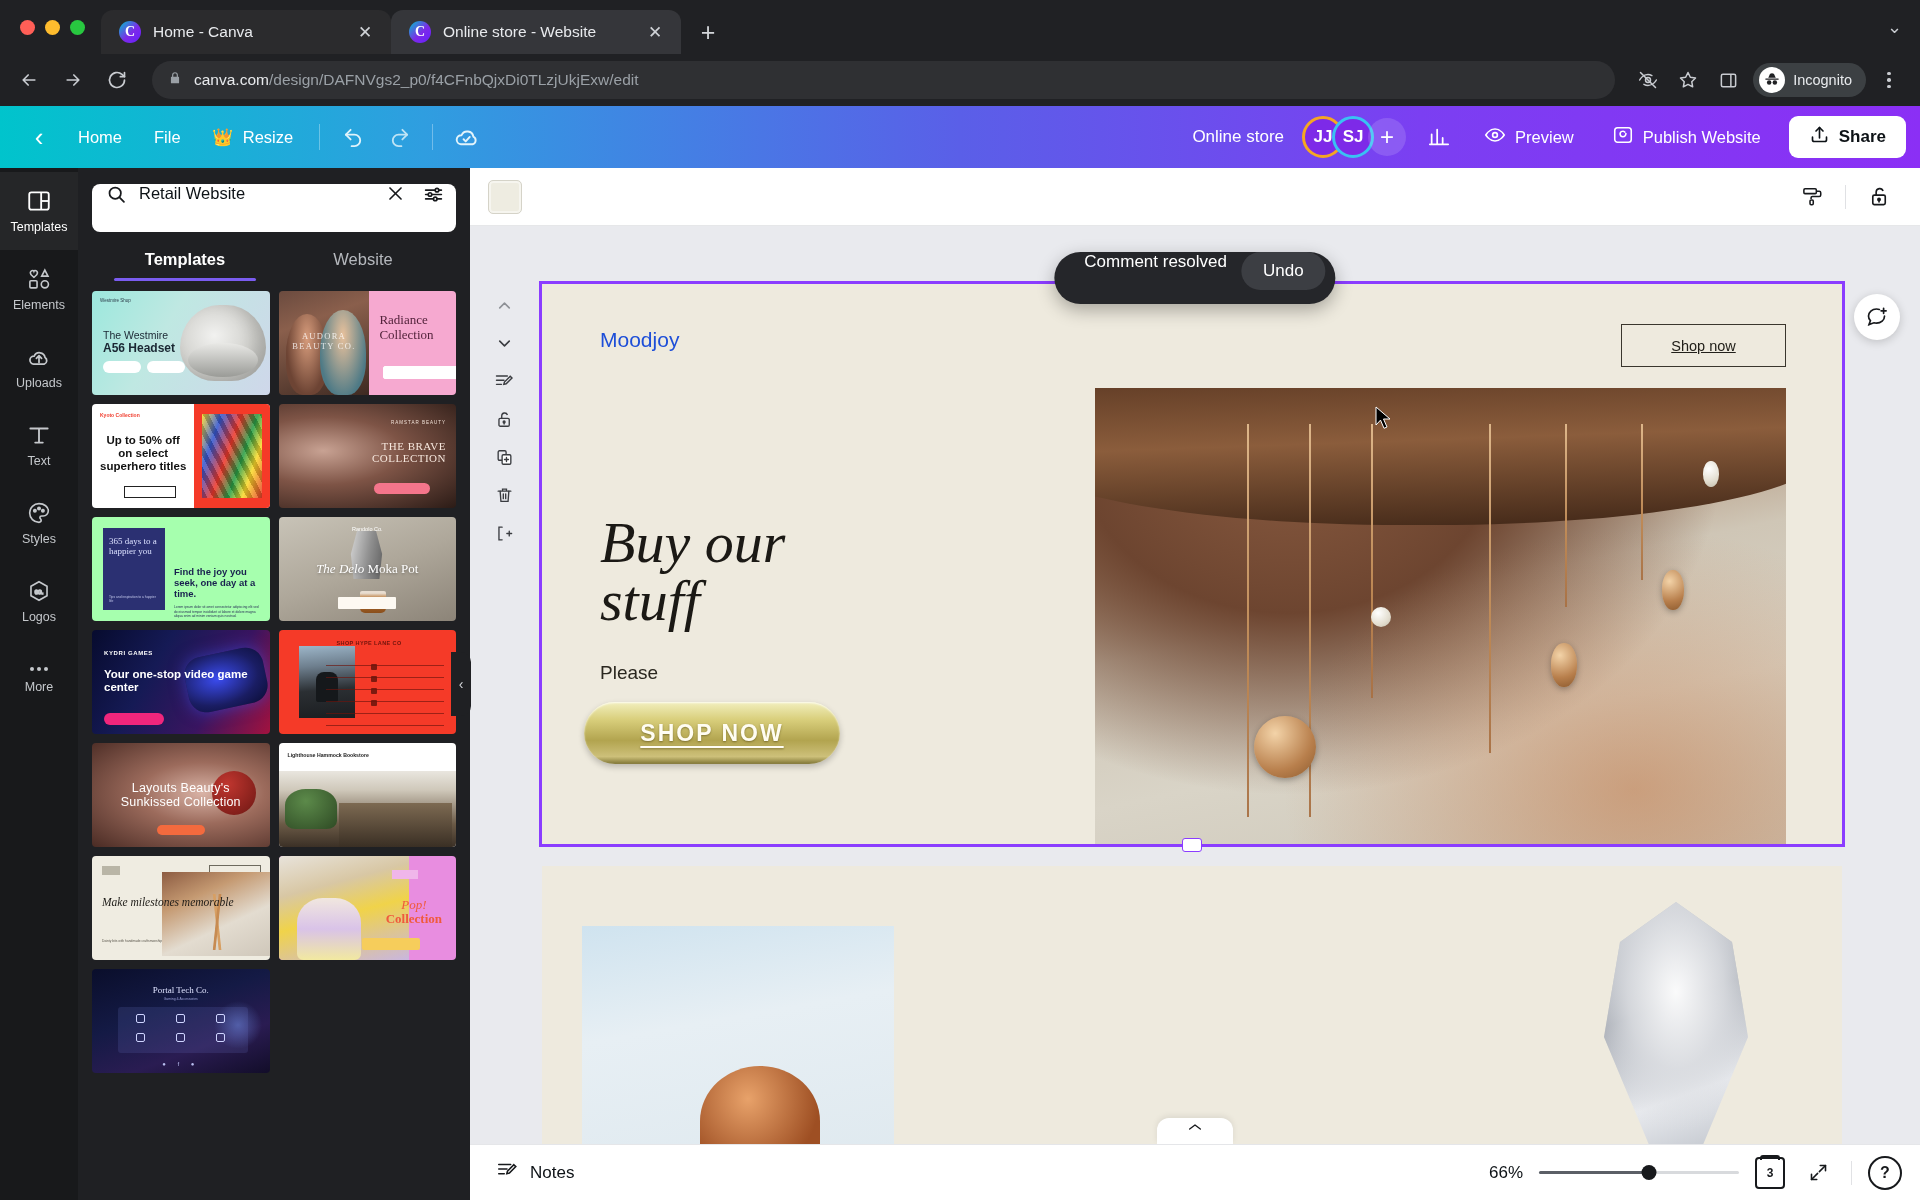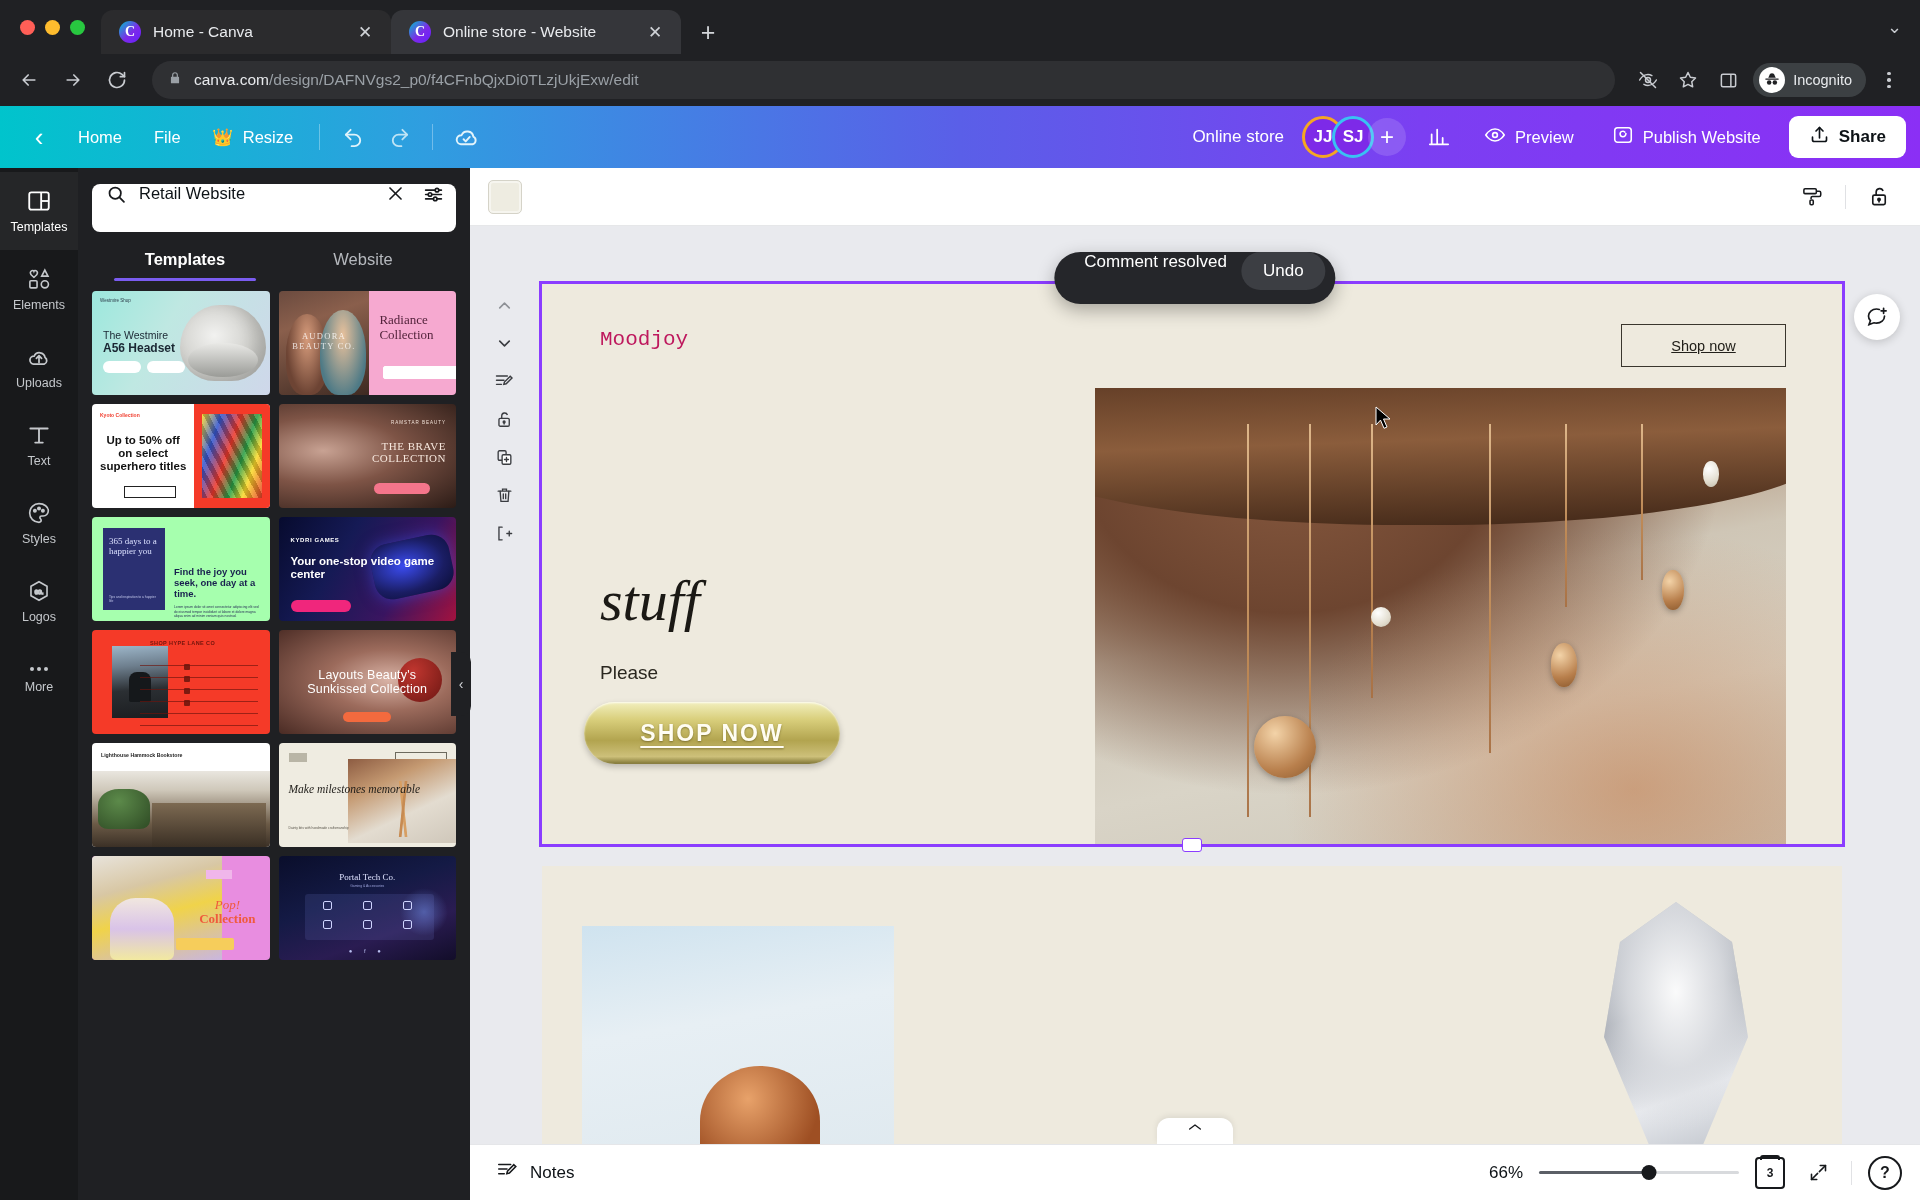--- a/index.html
+++ b/index.html
@@ -447,21 +447,21 @@
     position: absolute; right: 20px; top: 68px; width: 46px; height: 46px;
     border-radius: 50%; background: #fff; box-shadow: 0 2px 10px rgba(0,0,0,.18);
     display: flex; align-items: center; justify-content: center; z-index: 20;
   }
 
   .page {
     position: absolute; left: 72px; right: 78px; top: 58px;
     height: 560px; background: #eeeade; outline: 3px solid #8b3dff;
   }
   .page-inner { position: absolute; inset: 0; }
-  .brand-name { position: absolute; left: 58px; top: 44px; font-size: 21px; color: #be185d; font-family: Liberation Mono, monospace; }
+  .brand-name { position: absolute; left: 58px; top: 44px; font-size: 21px; color: #1d4ed8; font-family: Liberation Sans, sans-serif; }
   .shop-now-box {
     position: absolute; right: 56px; top: 40px; width: 165px; height: 43px;
     border: 1.5px solid #3a362d; display: flex; align-items: center; justify-content: center;
   }
   .shop-now-box span { font-size: 14.5px; color: #22201a; text-decoration: underline; }
   .hero-img {
     position: absolute; right: 56px; top: 104px; bottom: 0; left: 553px;
     background:
       radial-gradient(ellipse at 78% 88%, rgba(195,120,70,.55), transparent 46%),
       radial-gradient(ellipse at 28% 12%, #8b5c41 0%, #6d4530 30%, transparent 62%),
@@ -898,20 +898,27 @@
             <div class="ct">365 days to a happier you</div>
             <div class="cs">Tips and inspiration to a happier life</div>
           </div>
           <div class="rt">
             <div class="h">Find the joy you seek, one day at a time.</div>
             <div class="p">Lorem ipsum dolor sit amet consectetur adipiscing elit sed do eiusmod tempor incididunt ut labore et dolore magna aliqua enim ad minim veniam quis nostrud.</div>
             <div class="b"></div>
           </div>
         </div>
 
+        <div class="thumb t6">
+          <div class="brand">Randolo Co.</div>
+          <div class="pot"></div>
+          <div class="cup"></div>
+          <div class="ttl"><i>The Delo</i><span> Moka Pot</span></div>
+          <div class="b"></div>
+        </div>
 
         <div class="thumb t7">
           <div class="pad"></div>
           <div class="brand">KYDRI GAMES</div>
           <div class="h">Your one-stop video game center</div>
           <div class="pill"></div>
         </div>
 
 
         <div class="thumb t9">
@@ -1082,21 +1089,21 @@
               <div class="chain" style="left:68%; height:40%"></div>
               <div class="chain" style="left:79%; height:34%"></div>
               <div class="pend" style="left:23%; top:72%; width:62px; height:62px;"></div>
               <div class="pend" style="left:66%; top:56%; width:26px; height:44px; border-radius:48%;"></div>
               <div class="pend" style="left:82%; top:40%; width:22px; height:40px; border-radius:48%;"></div>
               <div class="gem" style="left:40%; top:48%; width:20px; height:20px;"></div>
               <div class="gem" style="left:88%; top:16%; width:16px; height:26px; border-radius:48%;"></div>
             </div>
 
             <div class="hero-heading">
-              <br>
+              <span>Buy our</span><br>
               <span>stuff</span>
             </div>
             <div class="hero-sub">Please</div>
             <div class="gold-btn">
               <span>SHOP NOW</span>
             </div>
           </div>
           <div class="page-handle"></div>
         </div>
 

